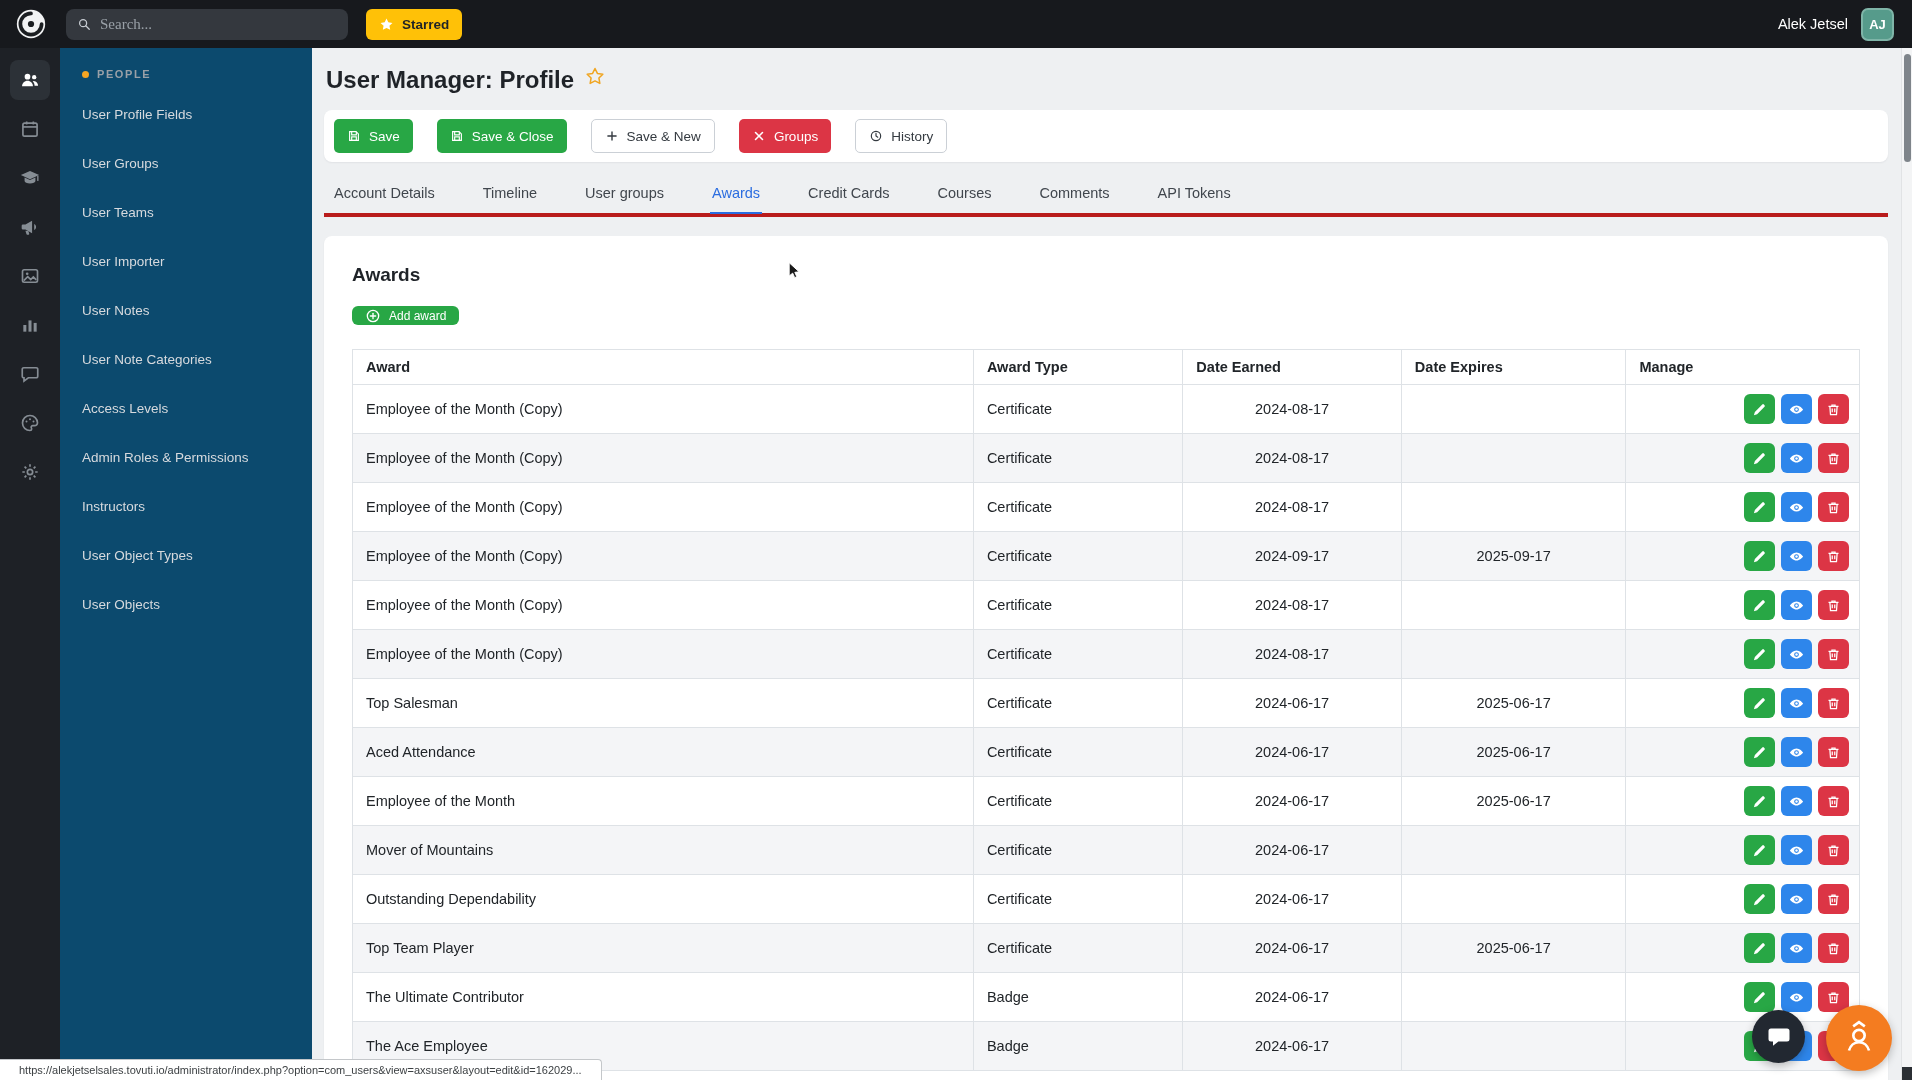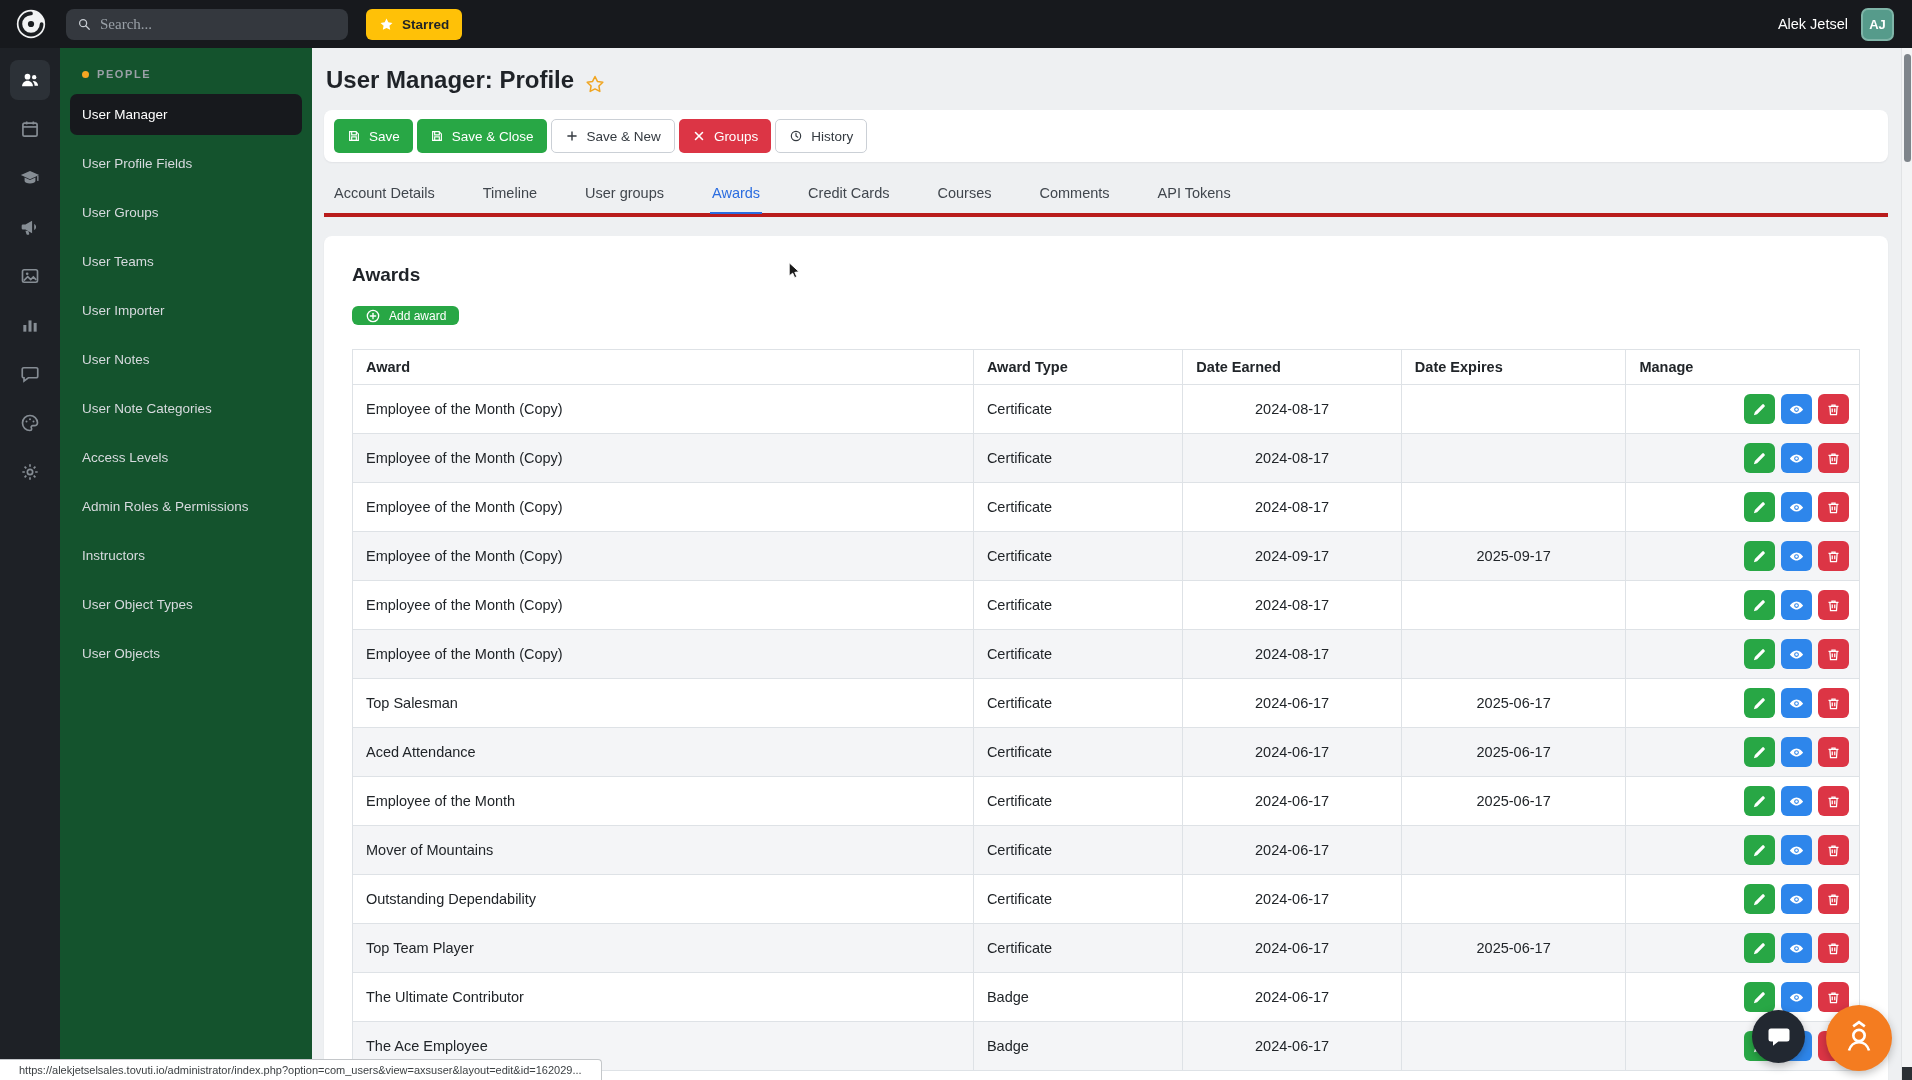--- a/index.html
+++ b/index.html
@@ -20,35 +20,35 @@
   .top-right{margin-left:auto;display:flex;align-items:center;gap:13px}
   .username{color:#fff;font-size:14.5px}
   .avatar{width:33px;height:33px;border-radius:7px;background:#569b8b;border:2px solid #7fb5a8;color:#fff;font-size:13px;font-weight:700;display:flex;align-items:center;justify-content:center}
 
   
   .app{display:flex;height:1032px}
   .rail{width:60px;background:#1e2126;display:flex;flex-direction:column;align-items:center;padding-top:12px;gap:9px}
   .rail-item{width:40px;height:40px;border-radius:8px;display:flex;align-items:center;justify-content:center;color:#868d94;cursor:pointer}
   .rail-item .icon{width:20px;height:20px}
   .rail-item.active{color:#fff;background:#2c3137}
-  .panel{width:252px;background:#14532d;padding:20px 10px}
+  .panel{width:252px;background:#0c4a6e;padding:20px 10px}
   .section-head{display:flex;align-items:center;gap:8px;padding:0 12px;margin-bottom:14px}
   .dot{width:7px;height:7px;border-radius:50%;background:#f5a623}
   .section-label{font-size:11px;font-weight:700;letter-spacing:1.6px;color:#9aa0a7}
   .panel-item{height:41px;display:flex;align-items:center;border-radius:7px;padding:0 12px;color:#d7dade;font-size:13.5px;margin-bottom:8px;cursor:pointer}
   .panel-item.active{background:#17191d;color:#fff;font-weight:500}
 
   
   .main{flex:1;padding:16px 24px 0 12px;position:relative;min-width:0}
-  .title-row{display:flex;align-items:flex-end;gap:11px;margin:2px 0 16px 2px}
+  .title-row{display:flex;align-items:flex-start;gap:11px;margin:2px 0 16px 2px}
   .title-row h1{font-size:24px;font-weight:700;color:#1f2328}
   .amber{color:#f0a521}
   .s15{width:15px;height:15px}.s16{width:16px;height:16px}.s20{width:20px;height:20px}.s24{width:24px;height:24px}.s40{width:40px;height:40px}
   .card{background:#fff;border-radius:8px;box-shadow:0 1px 2px rgba(20,25,30,.06)}
-  .toolbar{display:flex;gap:4px;padding:9px 10px}
+  .toolbar{display:flex;gap:24px;padding:9px 10px}
   .btn{height:34px;border:0;border-radius:5px;display:inline-flex;align-items:center;gap:8px;padding:0 13px;font-size:13.5px;font-family:inherit;color:#fff;cursor:pointer}
   .btn .icon{width:14px;height:14px}
   .btn.success{background:#28a745}
   .btn.danger{background:#dc3545}
   .btn.light{background:#fff;border:1px solid #cbd0d6;color:#343a40}
   .tabs{display:flex;gap:44px;border-bottom:4px solid #b91c1c;margin-top:13px;padding:0 8px}
   .tab{padding:10px 2px 12px;font-size:14.5px;color:#40464d;position:relative;cursor:pointer}
   .tab.active{color:#2b6de0}
   .tab.active::after{content:"";position:absolute;left:0;right:0;bottom:-1px;height:2px;background:#2b6de0}
   .content-card{margin-top:19px;padding:26px 28px;height:1000px;border-radius:8px 8px 0 0}
@@ -196,23 +196,20 @@
         </span>
       </div>
     </nav>
 
   <nav class="panel">
     <div class="section-head">
       <span class="dot"></span>
       <span class="section-label">PEOPLE</span>
     </div>
     <div class="panel-items">
-        <div class="panel-item active">
-          <span>User Manager</span>
-        </div>
         <div class="panel-item">
           <span>User Profile Fields</span>
         </div>
         <div class="panel-item">
           <span>User Groups</span>
         </div>
         <div class="panel-item">
           <span>User Teams</span>
         </div>
         <div class="panel-item">

